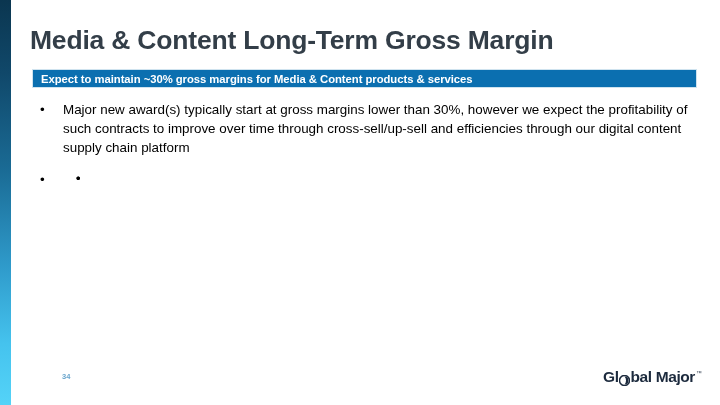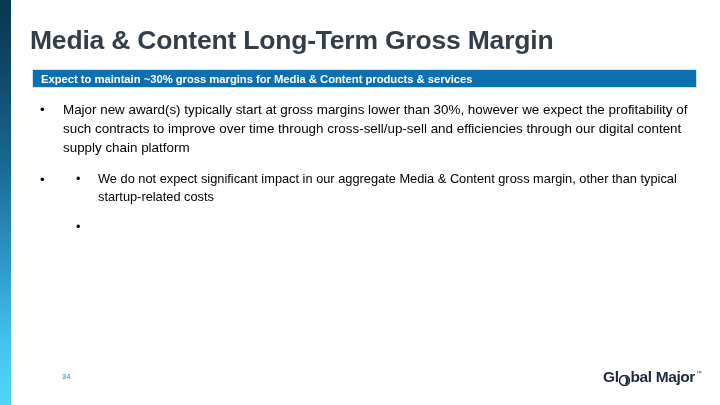--- a/index.html
+++ b/index.html
@@ -167,21 +167,20 @@
       <span>Major new award(s) typically start at gross margins lower than 30%, however we expect the profitability of such contracts to improve over time through cross-sell/up-sell and efficiencies through our digital content supply chain platform</span>
     </div>
 
     <div class="bullet-l1">
       <span class="dot">•</span>
     </div>
 
     <div class="sub-group">
       <div class="bullet-l2">
         <span class="dot">•</span>
-        <span>We do not expect significant impact in our aggregate Media &amp; Content gross margin, other than typical startup-related costs</span>
       </div>
 
       <div class="bullet-l2">
         <span class="dot">•</span>
       </div>
     </div>
 
   </div>
 
   <div class="page-number">34</div>

